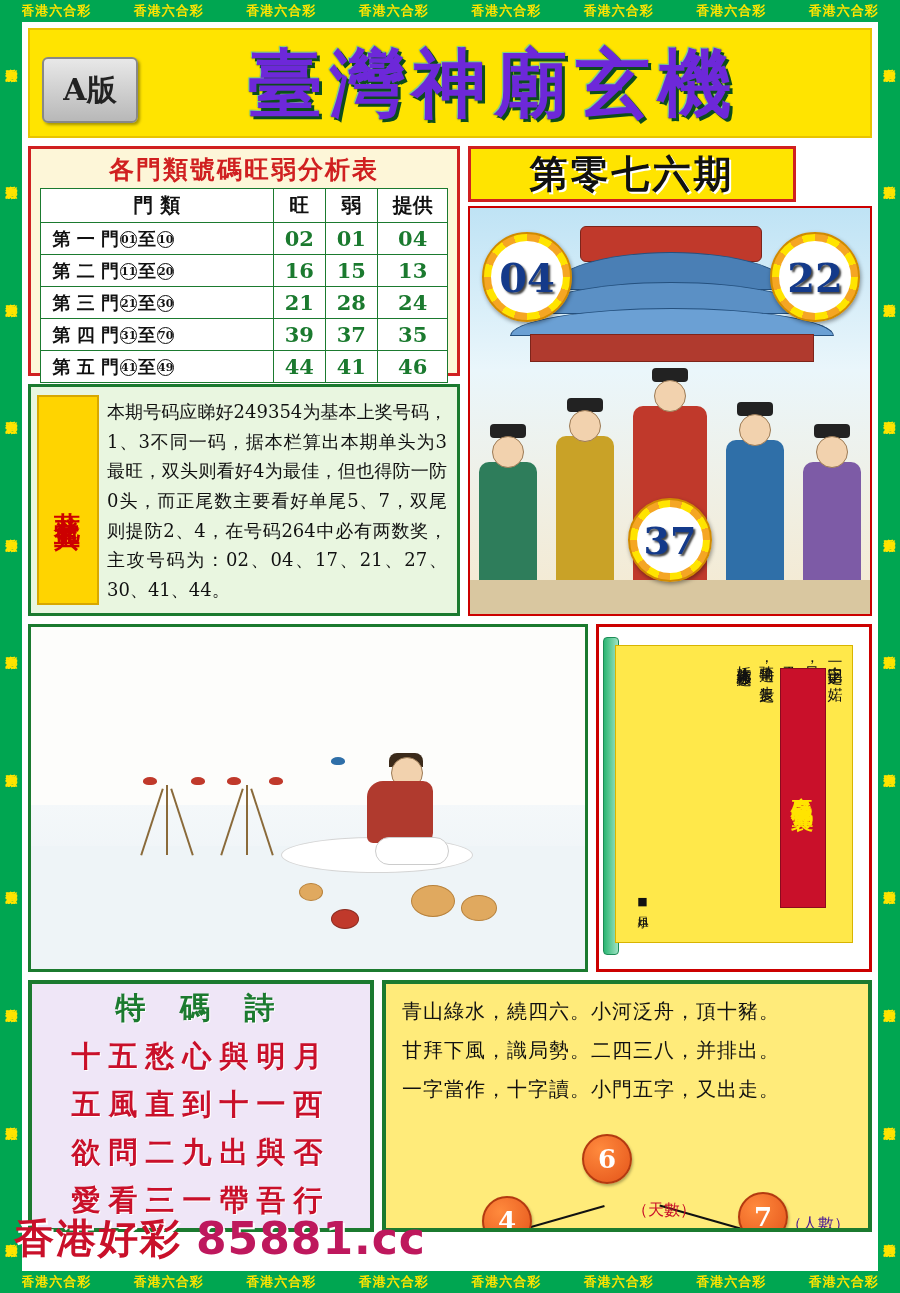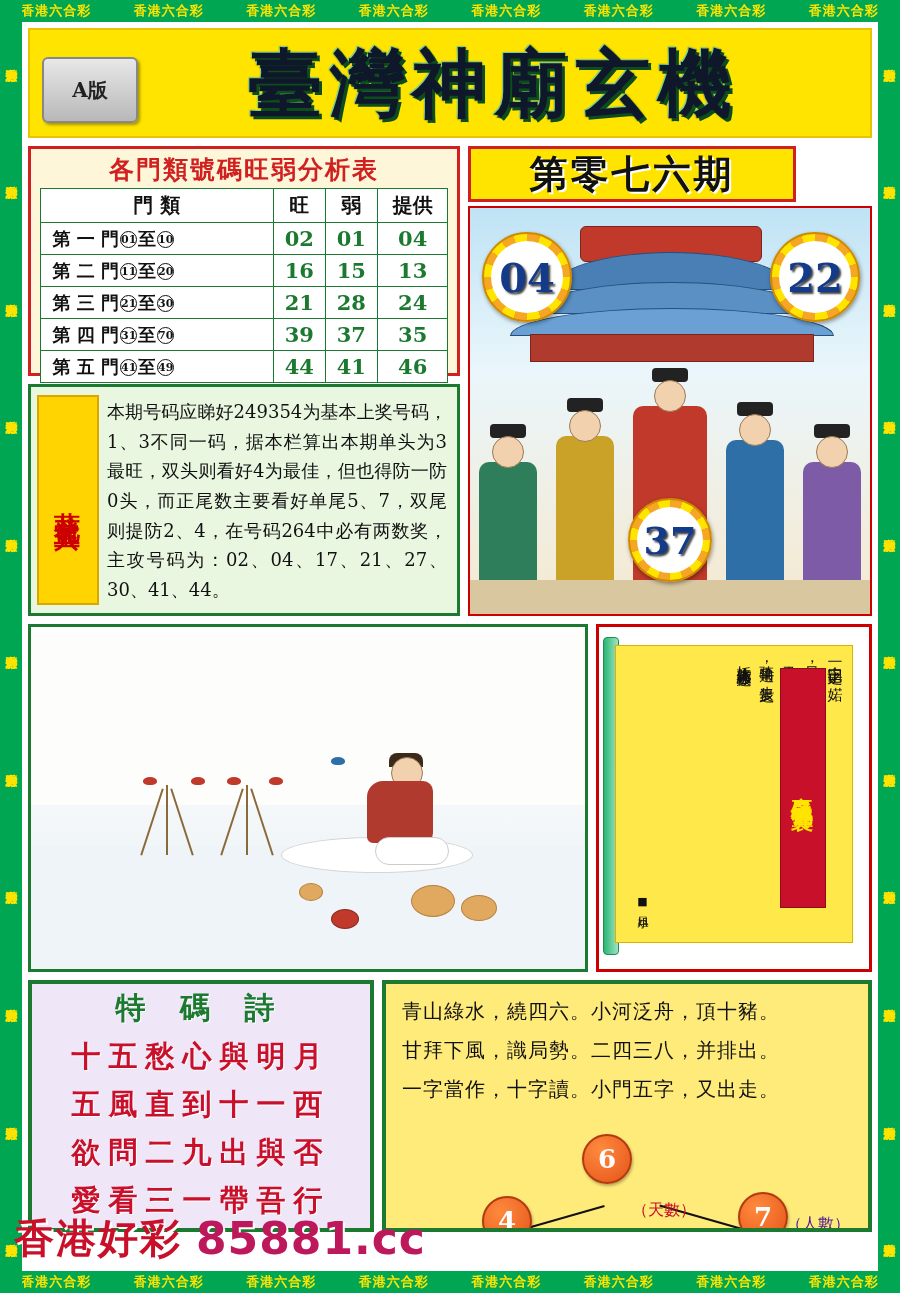--- a/index.html
+++ b/index.html
@@ -51,30 +51,30 @@
     background:#ffe400;
     border:2px solid #e8c400;
     box-sizing:border-box;
     display:flex;align-items:center;
   }
   .badge-a{
     width:92px;height:62px;margin-left:12px;
     background:linear-gradient(#e8e8e8,#b8b8b8);
     border:2px solid #888;border-radius:6px;
     display:flex;align-items:center;justify-content:center;
-    font-size:20px;font-weight:bold;color:#222;
+    font-size:30px;font-weight:bold;color:#222;
     font-family:"DejaVu Serif","Liberation Serif",serif;
     box-shadow:2px 2px 3px rgba(0,0,0,.35);
     margin-top:14px;
   }
   .title-main{
     flex:1;text-align:center;
     font-family:"DejaVu Serif","Liberation Serif",serif;
     font-size:74px;font-weight:bold;
-    color:#0f172a;
+    color:#6d28d9;
     letter-spacing:8px;
     text-shadow:
        3px 3px 0 #0d4d1c,
       -1px -1px 0 #7fd18f,
        0 0 2px #064d18;
     padding-right:20px;
     line-height:1;
   }
 
   

